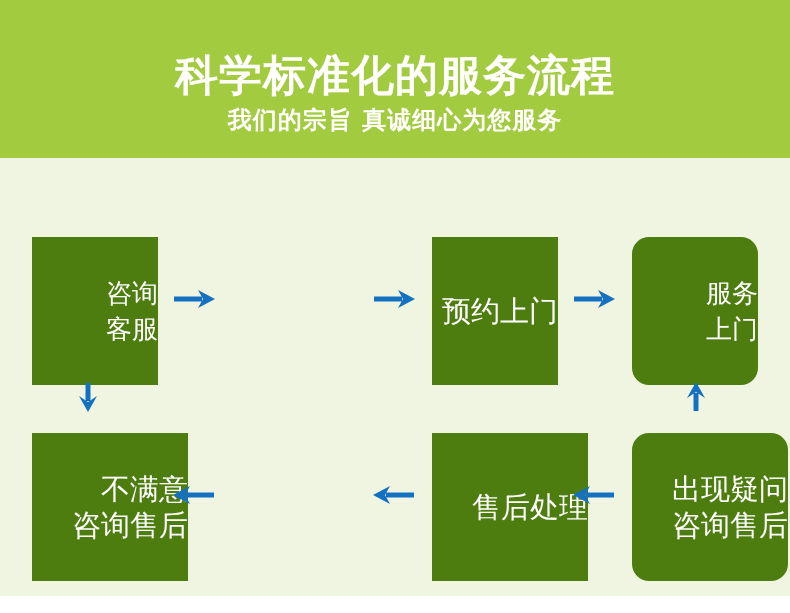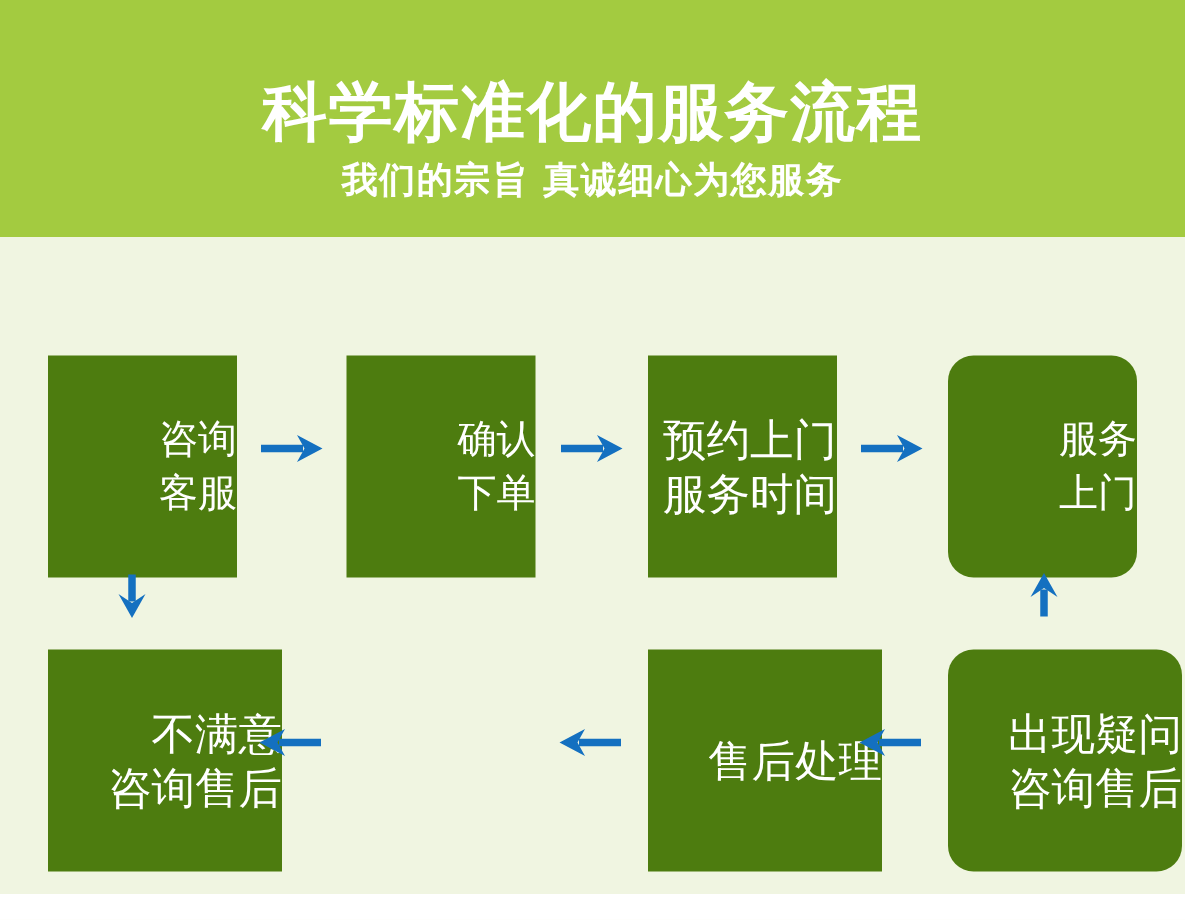--- a/index.html
+++ b/index.html
@@ -93,27 +93,22 @@
     <h1 class="banner-title">科学标准化的服务流程</h1>
     <div class="banner-subtitle">我们的宗旨 真诚细心为您服务</div>
   </div>
 
   <div class="flow">
 
     <div class="step-box f2 r1 c1">
       <div class="line">咨询</div>
       <div class="line">客服</div>
     </div>
-    <div class="step-box f2 r1 c2">
-      <div class="line">确认</div>
-      <div class="line">下单</div>
-    </div>
     <div class="step-box f4 r1 c3">
       <div class="line">预约上门</div>
-      <div class="line">服务时间</div>
     </div>
     <div class="step-box f2 r1 c4">
       <div class="line">服务</div>
       <div class="line">上门</div>
     </div>
 
     <div class="step-box f4 r2 c1">
       <div class="line">不满意</div>
       <div class="line">咨询售后</div>
     </div>

